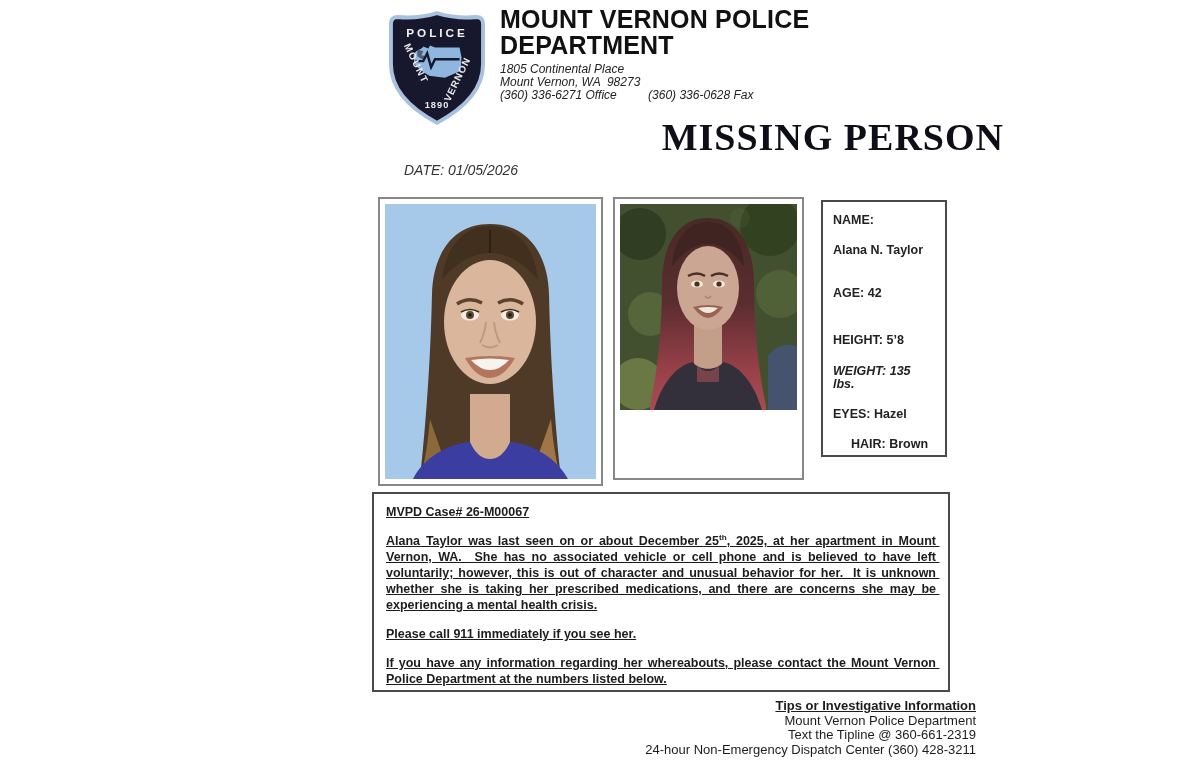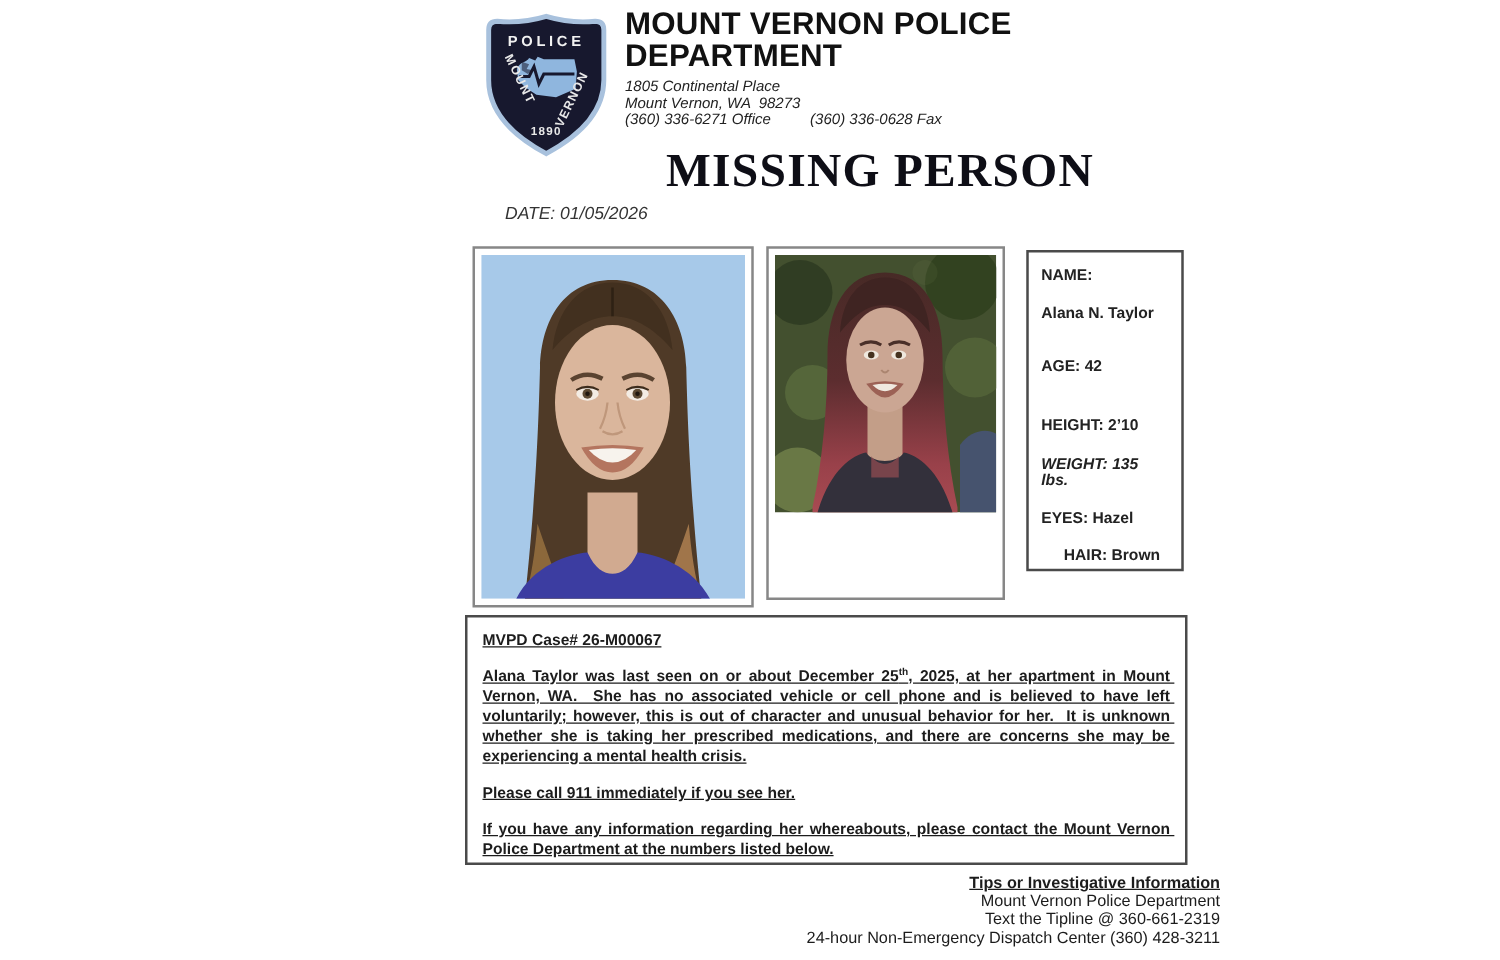--- a/index.html
+++ b/index.html
@@ -14,21 +14,21 @@
   .badge { position:absolute; left:326px; top:10px; width:98px; height:116px; }
   .header-text { position:absolute; left:438px; top:6px; width:404px; text-align:left; }
   .agency-line { font-size:25px; font-weight:bold; line-height:26px; color:#111; letter-spacing:0.2px; }
   .addr { font-style:italic; font-size:12px; line-height:13px; color:#222; white-space:pre-wrap; }
   .addr-first { margin-top:5px; }
   .phone-row { font-style:italic; font-size:12px; line-height:13px; color:#222; }
   .phone-fax { margin-left:28px; }
 
   
   .title {
-    position:absolute; left:342px; top:116px; width:600px; text-align:center;
+    position:absolute; left:342px; top:116px; width:600px; text-align:right;
     font-family:"Liberation Serif", serif; font-weight:bold; font-size:38px;
     letter-spacing:1px; color:#0e0e16; line-height:42px;
   }
   .date-line {
     position:absolute; left:342px; top:162px; width:600px; 
     font-style:italic; font-size:14px; color:#333;
   }
 
   
   .photo-frame { position:absolute; background:#fff; border:2px solid #878787; padding:5px; }
@@ -167,21 +167,21 @@
       <path d="M85,92 Q88,96 91,92" stroke="#ab8570" stroke-width="1.6" fill="none"></path>
       <path d="M73,103 Q88,99 103,103 Q95,114 88,114 Q81,114 73,103 Z" fill="#9c6155"></path>
       <path d="M78,104 Q88,102 98,104 Q93,109 88,109 Q83,109 78,104 Z" fill="#efe8df"></path>
     </svg>
   </figure>
 
   <aside class="info-box">
     <div>NAME:</div>
     <div class="info-name">Alana N. Taylor</div>
     <div class="info-age">AGE: 42</div>
-    <div class="info-height">HEIGHT: 2’10</div>
+    <div class="info-height">HEIGHT: 5’8</div>
     <div class="info-weight">WEIGHT: 135 lbs.</div>
     <div class="info-eyes">EYES: Hazel</div>
     <div class="info-hair">HAIR: Brown</div>
   </aside>
 
   <section class="case-box">
     <p class="first">MVPD Case# 26-M00067</p>
     <p><span>Alana Taylor was last seen on or about December 25</span><sup>th</sup><span>, 2025, at her apartment in Mount Vernon, WA.  She has no associated vehicle or cell phone and is believed to have left voluntarily; however, this is out of character and unusual behavior for her.  It is unknown whether she is taking her prescribed medications, and there are concerns she may be experiencing a mental health crisis.</span></p>
     <p>Please call 911 immediately if you see her.</p>
     <p>If you have any information regarding her whereabouts, please contact the Mount Vernon Police Department at the numbers listed below.</p>

